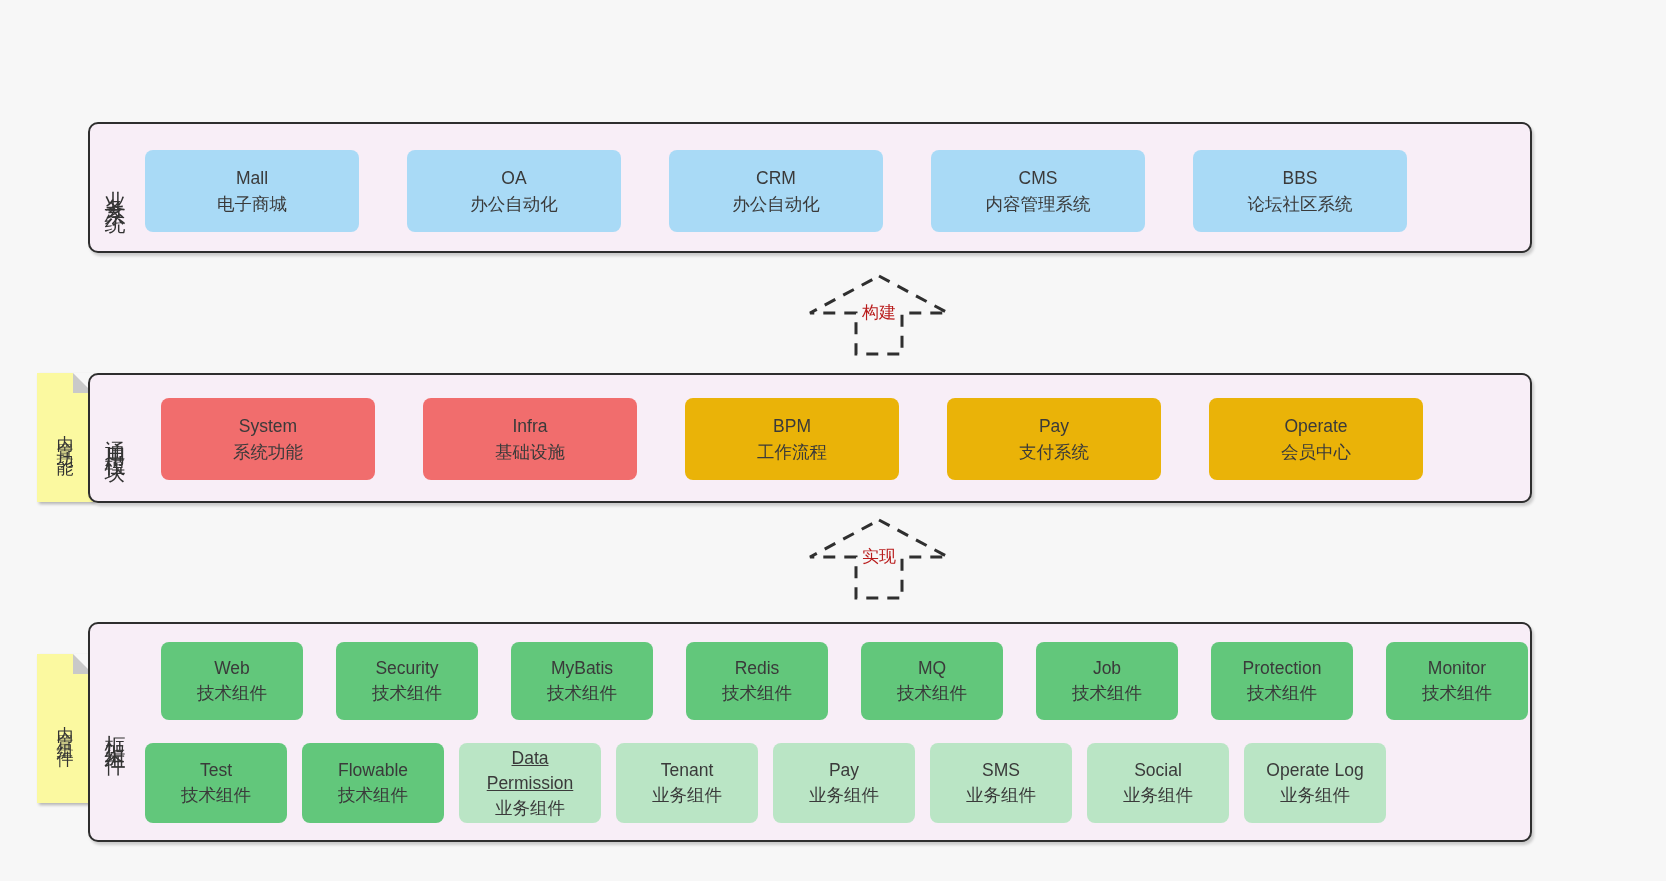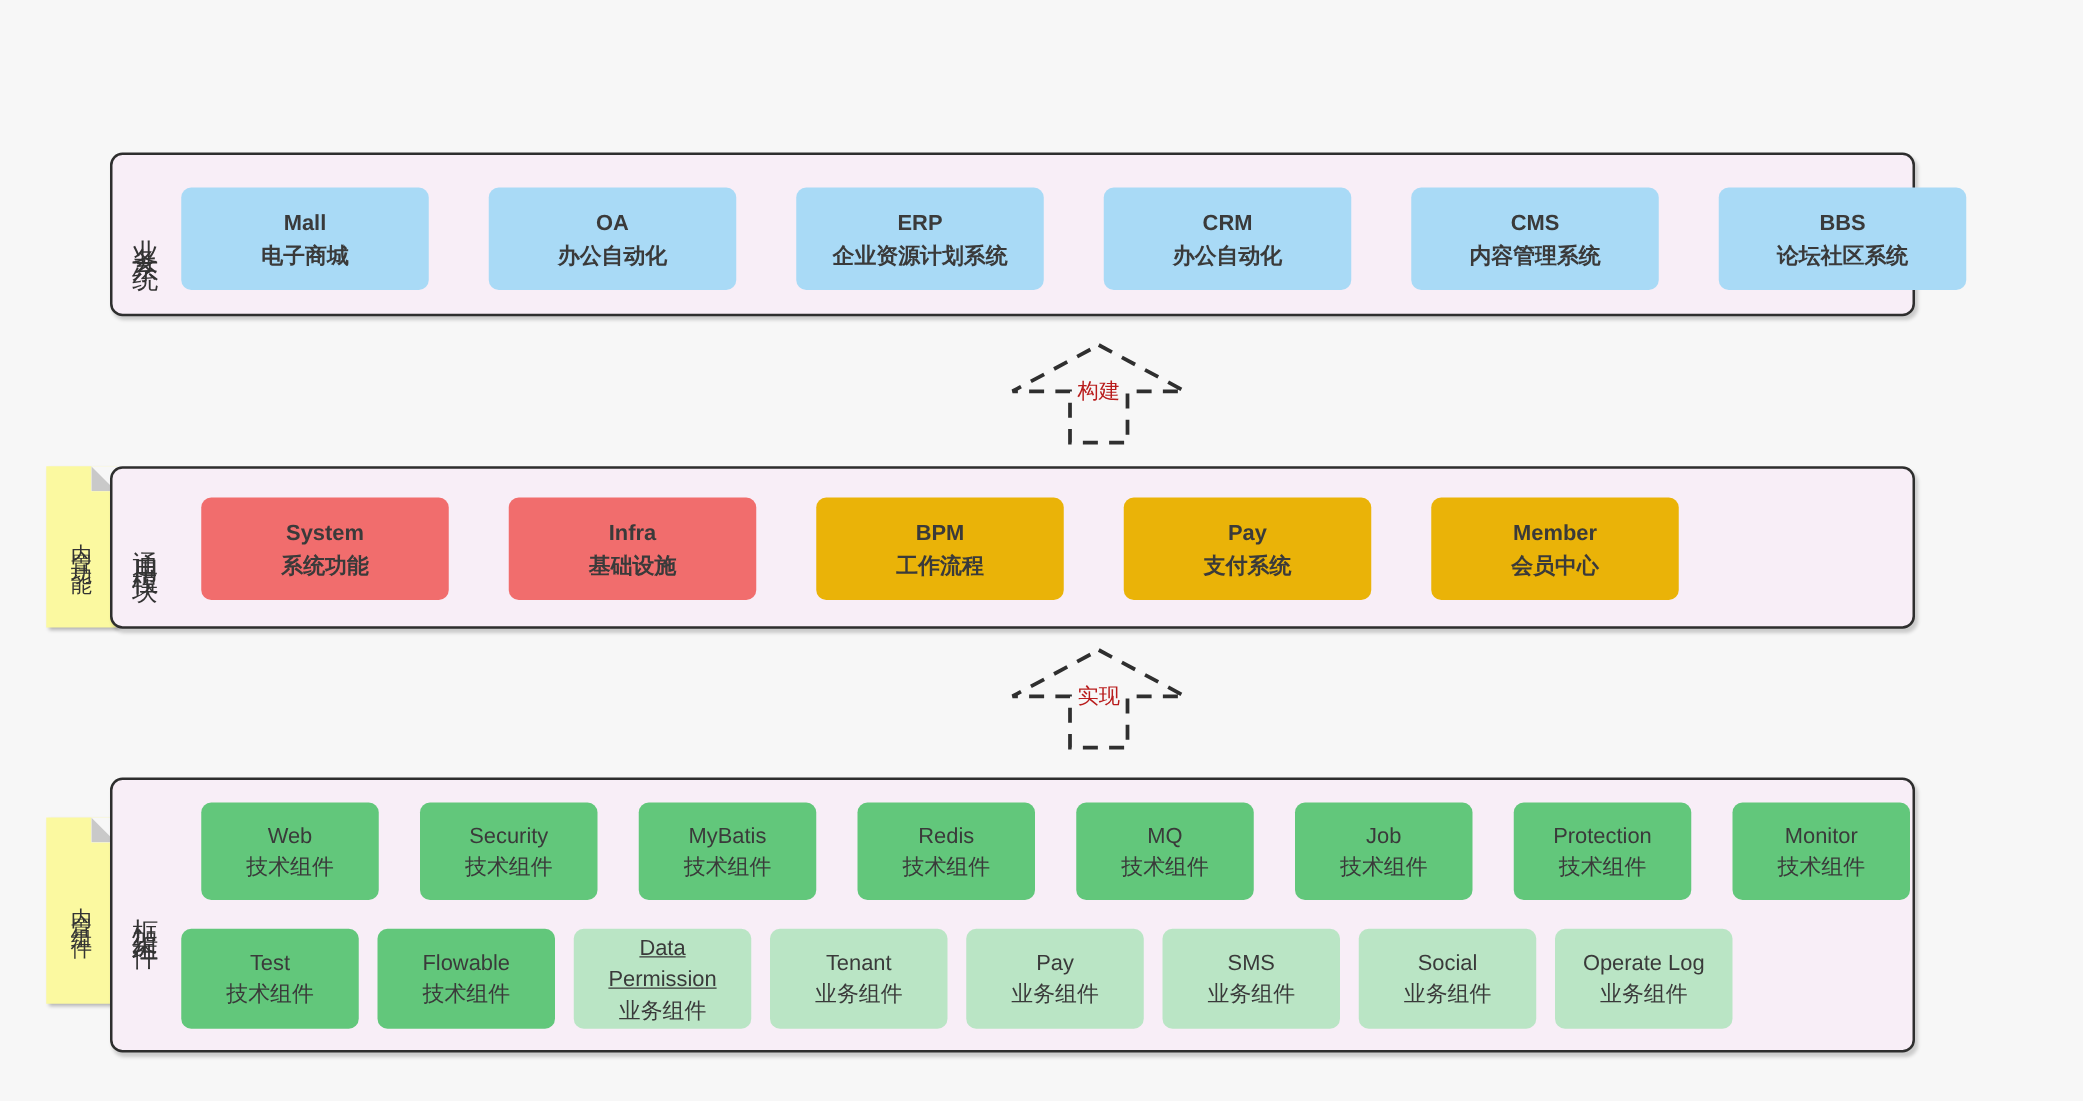--- a/index.html
+++ b/index.html
@@ -25,21 +25,21 @@
   .row{position:absolute;display:flex;}
   .band1 .row{left:55px;top:26px;gap:48px;}
   .band2 .row{left:55px;top:23px;gap:48px;padding-left:16px;}
   .band3 .row-1{left:55px;top:18px;gap:33px;margin-left:16px;}
   .band3 .row-2{left:55px;top:119px;gap:15px;}
   .box{
     display:flex;flex-direction:column;align-items:center;justify-content:center;
     border-radius:8px;text-align:center;font-size:17.5px;line-height:26px;
     padding:2px;box-sizing:border-box;
   }
-  .band1 .box,.band2 .box{width:198px;height:82px;font-weight:bold;}
+  .band1 .box,.band2 .box{width:214px;height:82px;}
   .band3 .box{width:142px;height:80px;line-height:25px;}
   .band3 .row-1 .box{height:78px;}
   .box-3l{line-height:23px;}
   .box-3l .box-name{max-width:104px;text-decoration:underline;}
   .c-blue{background:#a9daf6;}
   .c-red{background:#f16d6d;}
   .c-pink{background:#eab308;}
   .c-green{background:#62c77b;}
   .c-green-light{background:#bae5c5;}
   
@@ -81,24 +81,20 @@
     <div class="row">
       <div class="box c-blue">
         <div class="box-name">Mall</div>
         <div class="box-desc">电子商城</div>
       </div>
       <div class="box c-blue">
         <div class="box-name">OA</div>
         <div class="box-desc">办公自动化</div>
       </div>
       <div class="box c-blue">
-        <div class="box-name">ERP</div>
-        <div class="box-desc">企业资源计划系统</div>
-      </div>
-      <div class="box c-blue">
         <div class="box-name">CRM</div>
         <div class="box-desc">办公自动化</div>
       </div>
       <div class="box c-blue">
         <div class="box-name">CMS</div>
         <div class="box-desc">内容管理系统</div>
       </div>
       <div class="box c-blue">
         <div class="box-name">BBS</div>
         <div class="box-desc">论坛社区系统</div>
@@ -129,21 +125,21 @@
       </div>
       <div class="box c-pink">
         <div class="box-name">BPM</div>
         <div class="box-desc">工作流程</div>
       </div>
       <div class="box c-pink">
         <div class="box-name">Pay</div>
         <div class="box-desc">支付系统</div>
       </div>
       <div class="box c-pink">
-        <div class="box-name">Member</div>
+        <div class="box-name">Operate</div>
         <div class="box-desc">会员中心</div>
       </div>
     </div>
   </section>
 
   <div class="arrow arrow-2">
     <svg width="144" height="84" viewBox="0 0 144 84">
       <path d="M72 3 L141 40 L95 40 L95 81 L49 81 L49 40 L3 40 Z" fill="none" stroke="#2f2f2f" stroke-width="3" stroke-dasharray="12 9"></path>
     </svg>
     <div class="arrow-label">实现</div>

